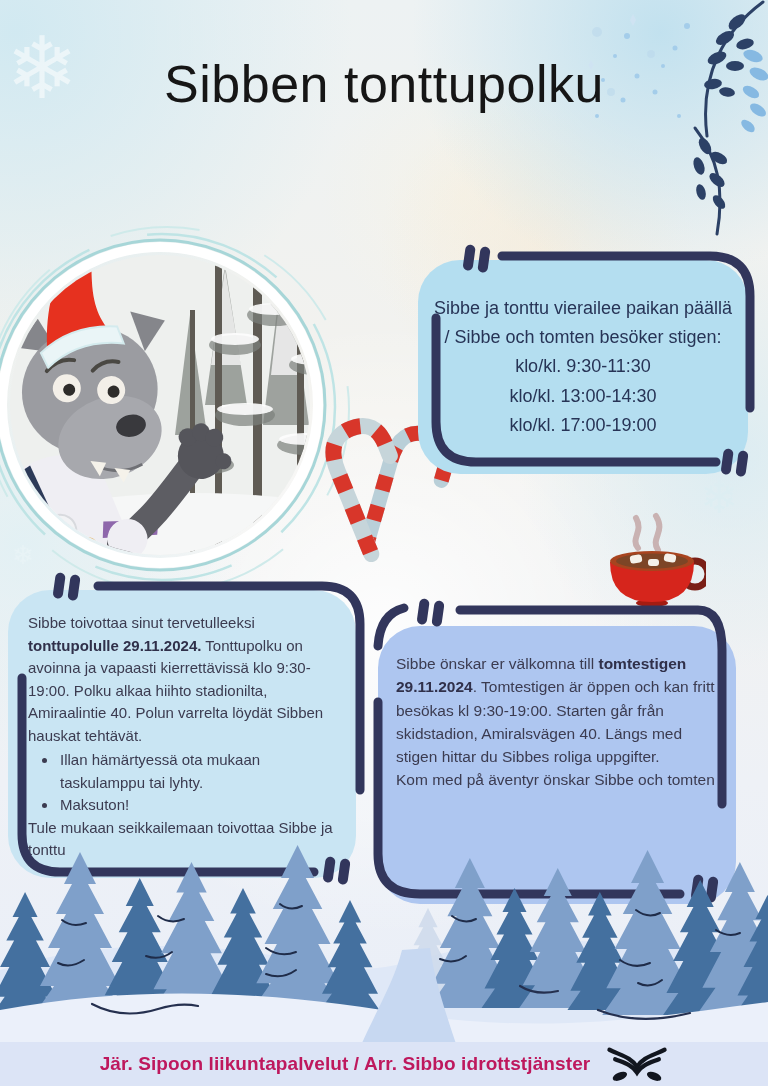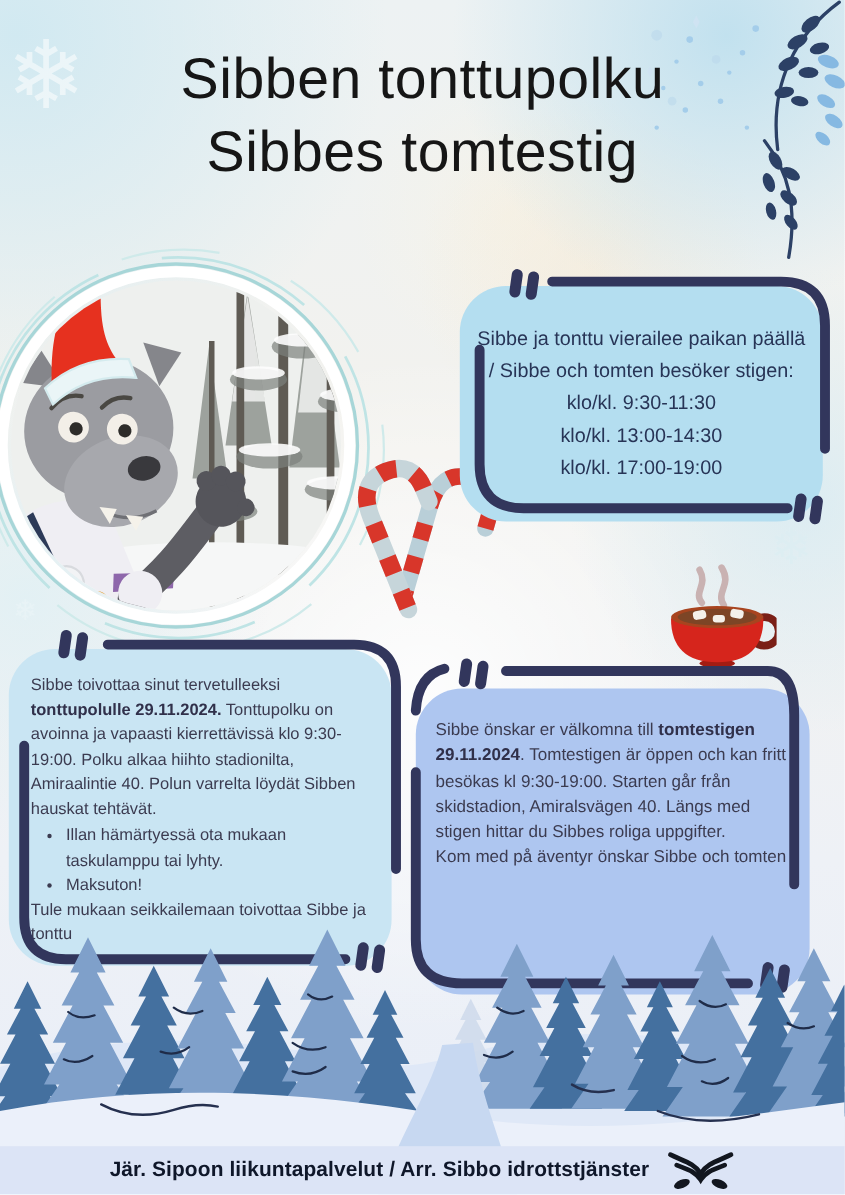--- a/index.html
+++ b/index.html
@@ -10,21 +10,21 @@
       radial-gradient(circle at 2% 3%, rgba(206,232,241,.9), rgba(206,232,241,0) 26%),
       radial-gradient(circle at 70% 23%, rgba(246,233,211,.5), rgba(246,233,211,0) 16%),
       radial-gradient(circle at 60% 18%, rgba(249,243,228,.55), rgba(249,243,228,0) 14%),
       radial-gradient(circle at 95% 42%, rgba(214,235,243,.8), rgba(214,235,243,0) 22%),
       radial-gradient(circle at 3% 50%, rgba(223,240,245,.8), rgba(223,240,245,0) 24%),
       radial-gradient(circle at 50% 58%, rgba(255,255,255,.85), rgba(255,255,255,0) 42%),
       linear-gradient(180deg,#edf2f3 0%,#f3f2ee 38%,#eef1f6 72%,#e9eef8 100%);
   }
   .abs{position:absolute;}
   .flake{position:absolute;color:#ffffff;opacity:.75;pointer-events:none;}
-  h1{margin:0;font-weight:normal;}
+  h1{margin:12px;font-weight:normal;}
   .title{left:0;right:0;text-align:center;color:#161616;font-size:52px;line-height:1.0;letter-spacing:.5px;}
   .title1{top:46px;}
   .title2{top:112px;}
   .address{top:192px;left:0;right:0;text-align:center;font-size:25.5px;color:#1c1c1c;letter-spacing:.2px;}
 
   .bubble{position:absolute;}
   .bubble .fill{position:absolute;border-radius:42px;}
   .bubble svg{position:absolute;left:0;top:0;overflow:visible;}
   .times-fill{left:-10px;top:12px;width:330px;height:214px;background:#b4def0;
     color:#273456;font-weight:normal;font-size:18px;line-height:1.62;text-align:center;
@@ -33,35 +33,34 @@
     color:#3b3b50;font-size:15px;line-height:1.5;padding:22px 16px 0 20px;box-sizing:border-box;}
   .sv-fill{left:10px;top:24px;width:358px;height:278px;background:#aec6f0;border-radius:40px;
     color:#3b3b50;font-size:15.5px;line-height:1.5;padding:26px 14px 0 18px;box-sizing:border-box;}
   .bubble b{color:#30304a;}
   ul.dots{margin:2px 0 0 0;padding:0 0 0 30px;}
   ul.dots li{padding-left:2px;}
   .outro{margin:0;}
 
   .footerband{left:0;right:0;bottom:0;height:44px;background:#dce4f6;z-index:7;
     display:flex;align-items:center;justify-content:center;gap:16px;}
-  .credit{font-size:19px;font-weight:bold;color:#0f172a;letter-spacing:.1px;}
+  .credit{font-size:19px;font-weight:bold;color:#be185d;letter-spacing:.1px;}
   .landscape{left:0;bottom:0;width:768px;height:266px;z-index:5;pointer-events:none;}
 </style>
 </head>
 <body>
 <div class="poster">
 
 <span class="flake" style="left:6px;top:18px;font-size:86px;opacity:.55">❄</span>
 <span class="flake" style="left:52px;top:430px;font-size:40px;color:#e3f1f5;opacity:.9">❄</span>
 <span class="flake" style="left:700px;top:470px;font-size:46px;color:#ddeef3;opacity:.8">❄</span>
 <span class="flake" style="left:590px;top:305px;font-size:24px;color:#e7f2f6">❄</span>
 <span class="flake" style="left:12px;top:540px;font-size:26px;color:#eaf4f7">❄</span>
 
 <h1 class="abs title title1">Sibben tonttupolku</h1>
-<h1 class="abs title title2">Sibbes tomtestig</h1>
 
 <svg class="abs" style="right:-4px;top:-4px" width="205" height="240" viewBox="0 0 205 240">
   <g fill="none" stroke="#2c4166" stroke-width="3" stroke-linecap="round">
     <path d="M196,6 C158,34 132,78 140,140"></path>
     <path d="M150,238 C158,192 150,160 128,132"></path>
   </g>
   <g fill="#2c4166">
     <ellipse cx="170" cy="26" rx="10" ry="5.5" transform="rotate(-40 170 26)"></ellipse>
     <ellipse cx="158" cy="42" rx="10" ry="5.5" transform="rotate(-30 158 42)"></ellipse>
     <ellipse cx="178" cy="48" rx="9" ry="5" transform="rotate(-15 178 48)"></ellipse>

